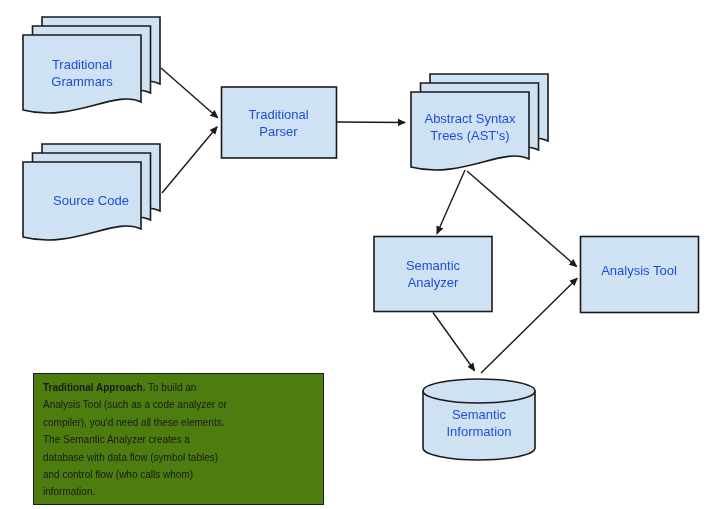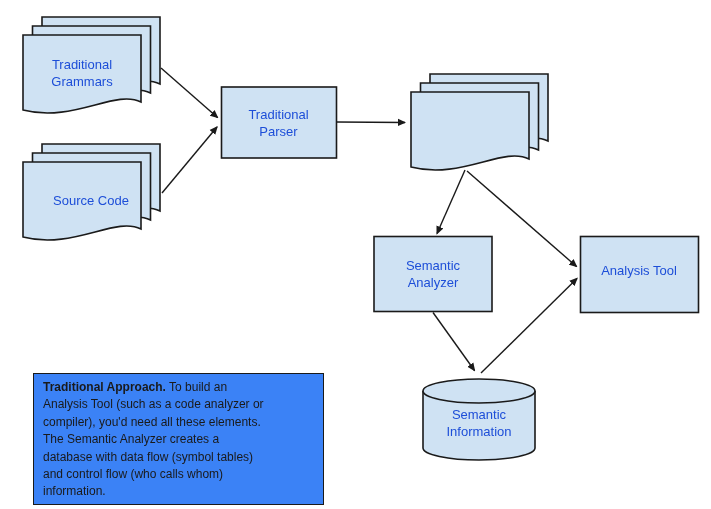--- a/index.html
+++ b/index.html
@@ -43,23 +43,23 @@
     pointer-events: none;
   }
   .note-box {
     position: absolute;
     left: 33px;
     top: 373px;
     width: 291px;
     height: 132px;
     box-sizing: border-box;
     border: 1.6px solid #1a1a1a;
-    background: #3b82f6;
+    background: #4d7c0f;
     padding: 5px 9px;
-    font-size: 12px;
+    font-size: 10px;
     line-height: 17.4px;
     color: #1a1a1a;
     white-space: pre-line;
   }
   .note-box b { font-weight: bold; }
 </style>
 </head>
 <body>
 
 <div class="stage">
@@ -108,20 +108,22 @@
   </svg>
 
   <div class="node-label" style="left:23px; top:38px; width:118px; height:70px;">Traditional
 Grammars</div>
 
   <div class="node-label" style="left:23px; top:165px; width:136px; height:70px;">Source Code</div>
 
   <div class="node-label" style="left:221px; top:87px; width:115px; height:71px;">Traditional
 Parser</div>
 
+  <div class="node-label" style="left:411px; top:94px; width:118px; height:66px;">Abstract Syntax
+Trees (AST's)</div>
 
   <div class="node-label" style="left:374px; top:236px; width:118px; height:76px;">Semantic
 Analyzer</div>
 
   <div class="node-label" style="left:580px; top:236px; width:118px; height:68px;border-radius:20px;">Analysis Tool</div>
 
   <div class="node-label" style="left:423px; top:389px; width:112px; height:68px;">Semantic
 Information</div>
 
   <div class="note-box"><b>Traditional Approach.</b><span> To build an

